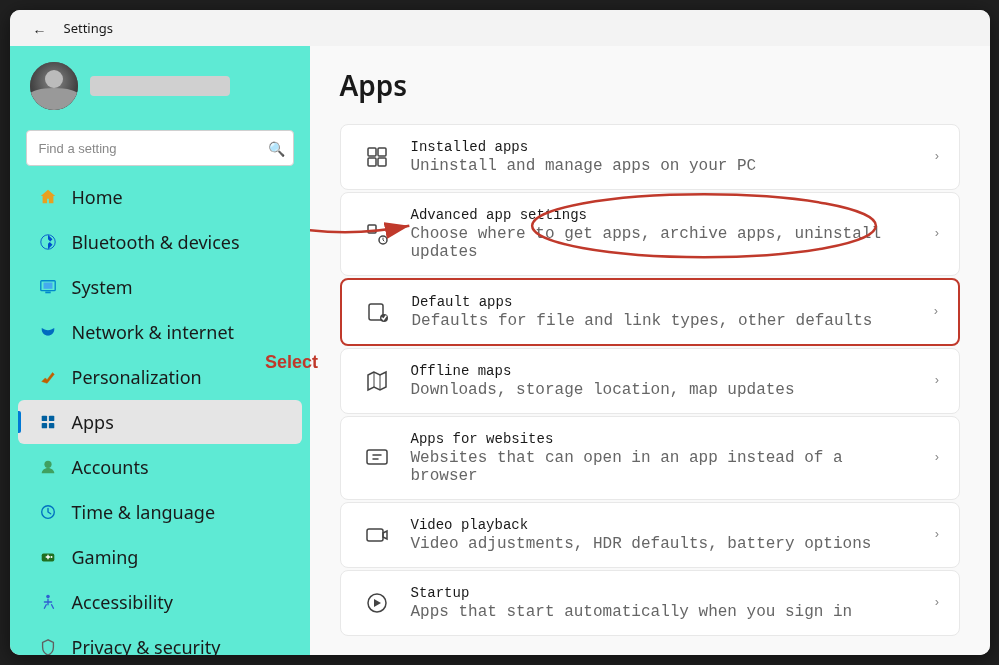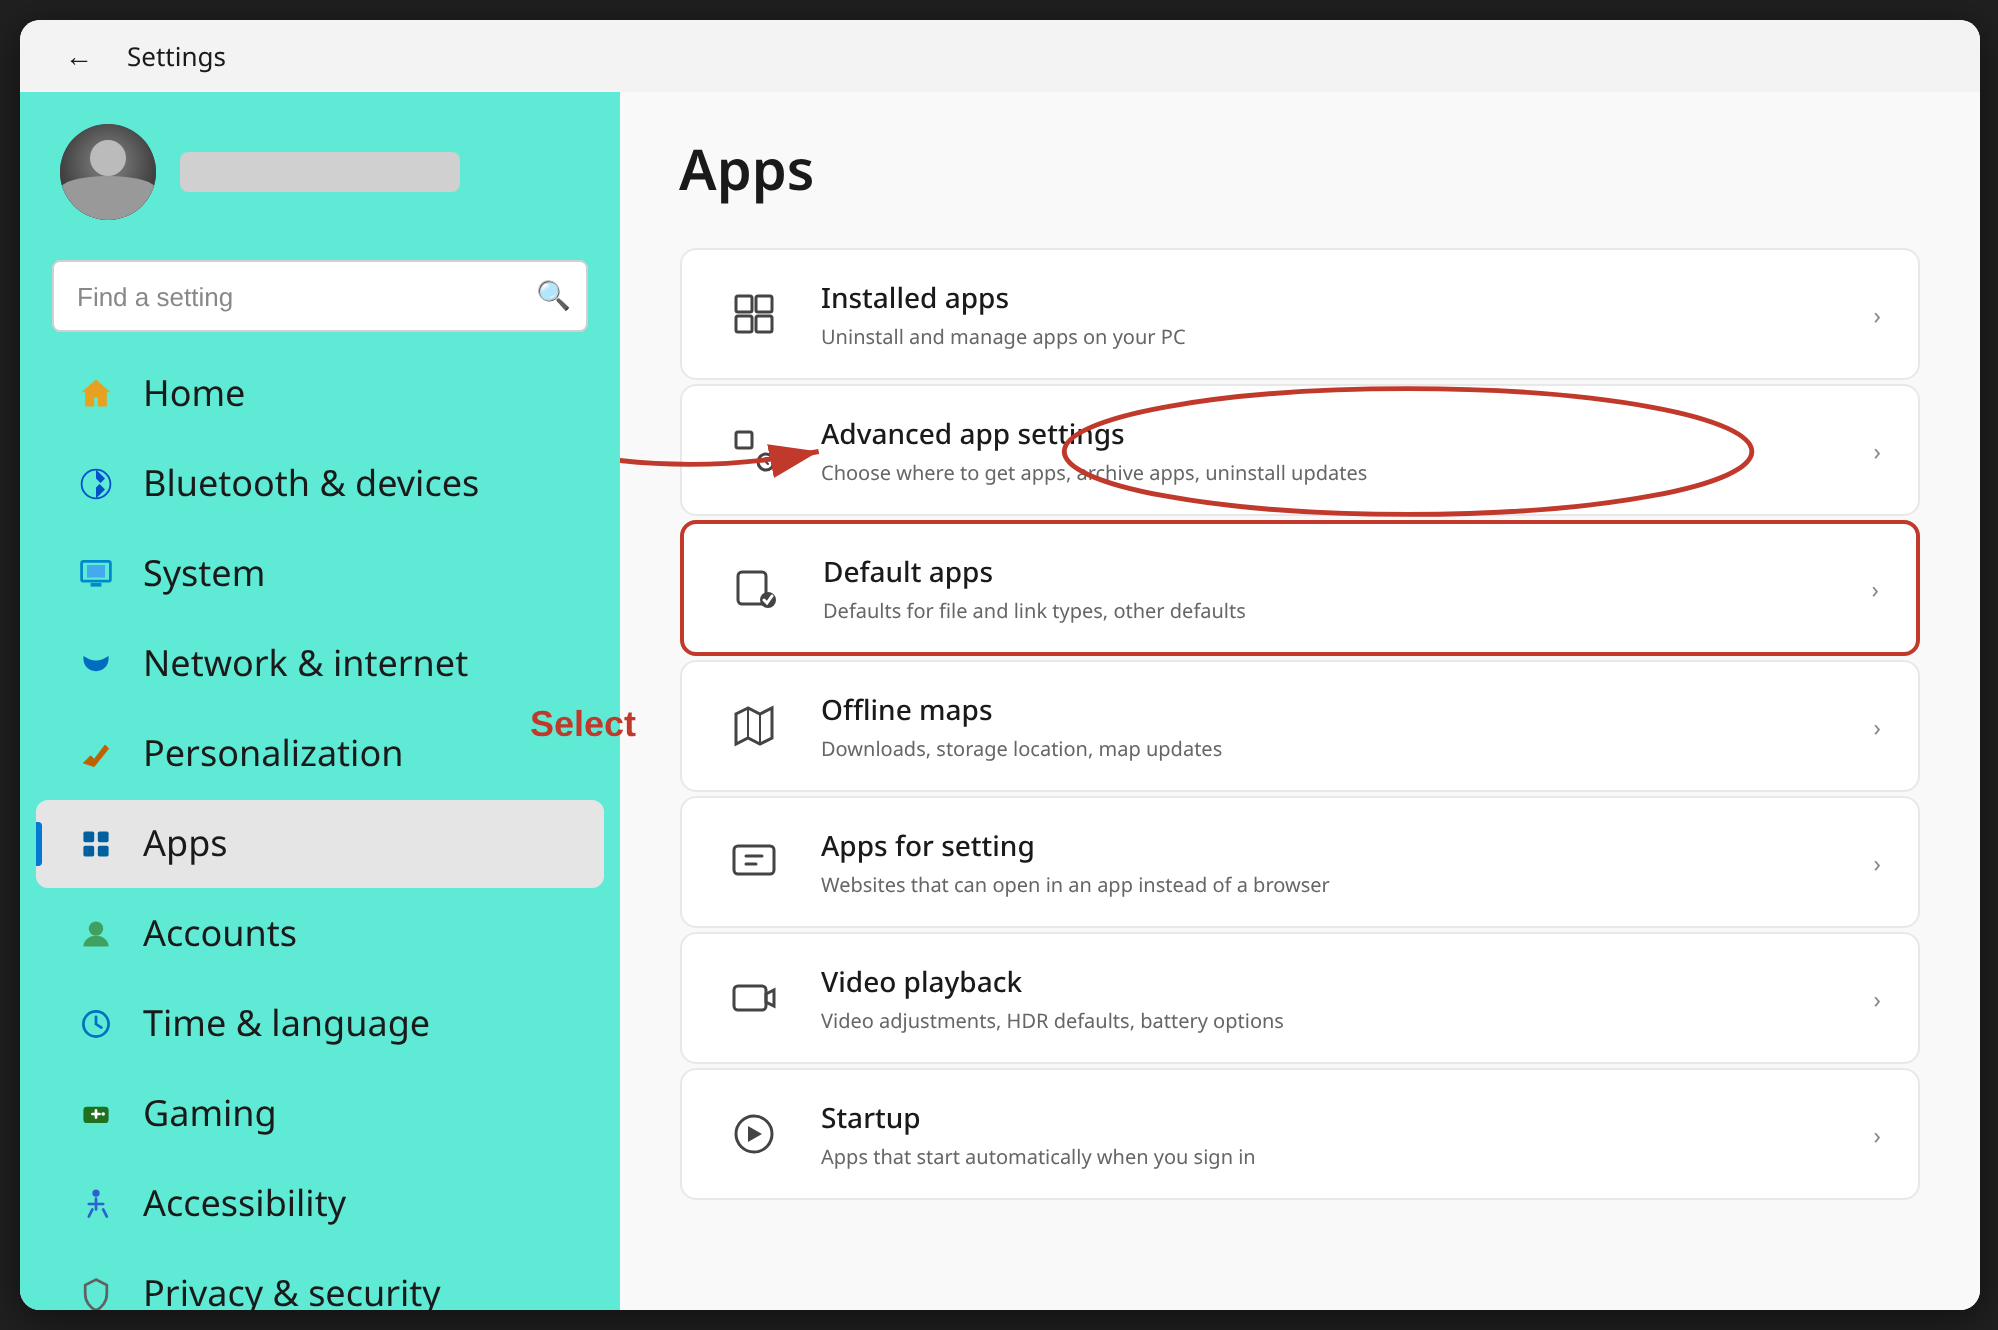--- a/index.html
+++ b/index.html
@@ -198,20 +198,21 @@
       display: flex;
       align-items: center;
       gap: 16px;
       padding: 14px 18px;
       background: #fff;
       border-radius: 8px;
       cursor: pointer;
       border: 1px solid #e8e8e8;
       transition: background 0.1s;
       position: relative;
+      font-family: Liberation Mono, monospace;
     }
     .settings-item.highlighted {
       border: 2px solid #c0392b;
     }
     .item-icon {
       width: 36px;
       height: 36px;
       display: flex;
       align-items: center;
       justify-content: center;
@@ -220,21 +221,21 @@
       color: #444;
     }
     .item-text { flex: 1; }
     .item-title {
       font-size: 14px;
       font-weight: 500;
       color: #1a1a1a;
       margin-bottom: 2px;
     }
     .item-desc {
-      font-size: 10px;
+      font-size: 16px;
       color: #666;
     }
     .item-chevron {
       color: #888;
       font-size: 12px;
     }
     
     .annotation-layer {
       position: absolute;
       top: 0; left: 0;
@@ -444,21 +445,21 @@
             <span class="item-chevron">›</span>
           </div>
           <div class="settings-item">
             <div class="item-icon">
               <svg width="24" height="24" viewBox="0 0 24 24">
                 <rect x="2" y="4" width="20" height="14" rx="2" fill="none" stroke="#444" stroke-width="1.5"></rect>
                 <path d="M8 9h8M8 13h5" stroke="#444" stroke-width="1.5" stroke-linecap="round"></path>
               </svg>
             </div>
             <div class="item-text">
-              <div class="item-title">Apps for setting</div>
+              <div class="item-title">Apps for websites</div>
               <div class="item-desc">Websites that can open in an app instead of a browser</div>
             </div>
             <span class="item-chevron">›</span>
           </div>
           <div class="settings-item">
             <div class="item-icon">
               <svg width="24" height="24" viewBox="0 0 24 24">
                 <rect x="2" y="6" width="16" height="12" rx="2" fill="none" stroke="#444" stroke-width="1.5"></rect>
                 <path d="M18 10l4-2v8l-4-2V10z" fill="none" stroke="#444" stroke-width="1.5"></path>
               </svg>

